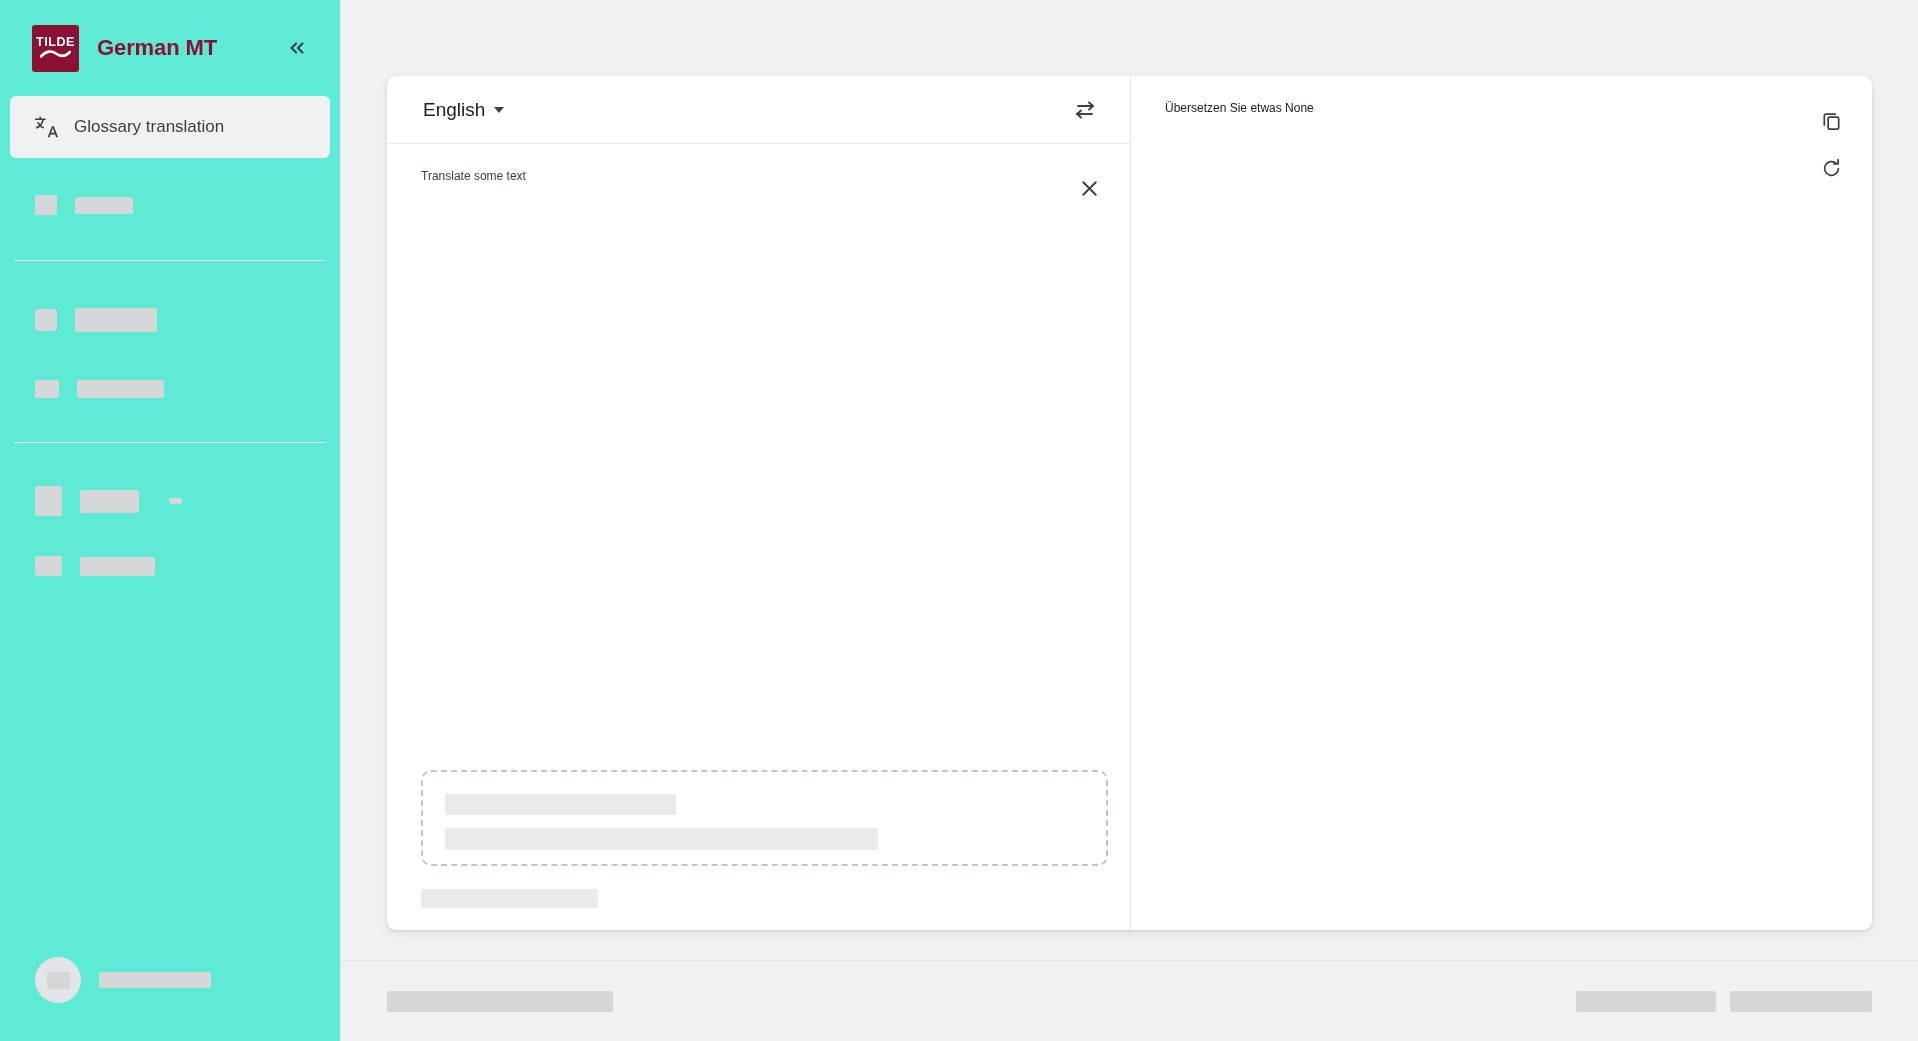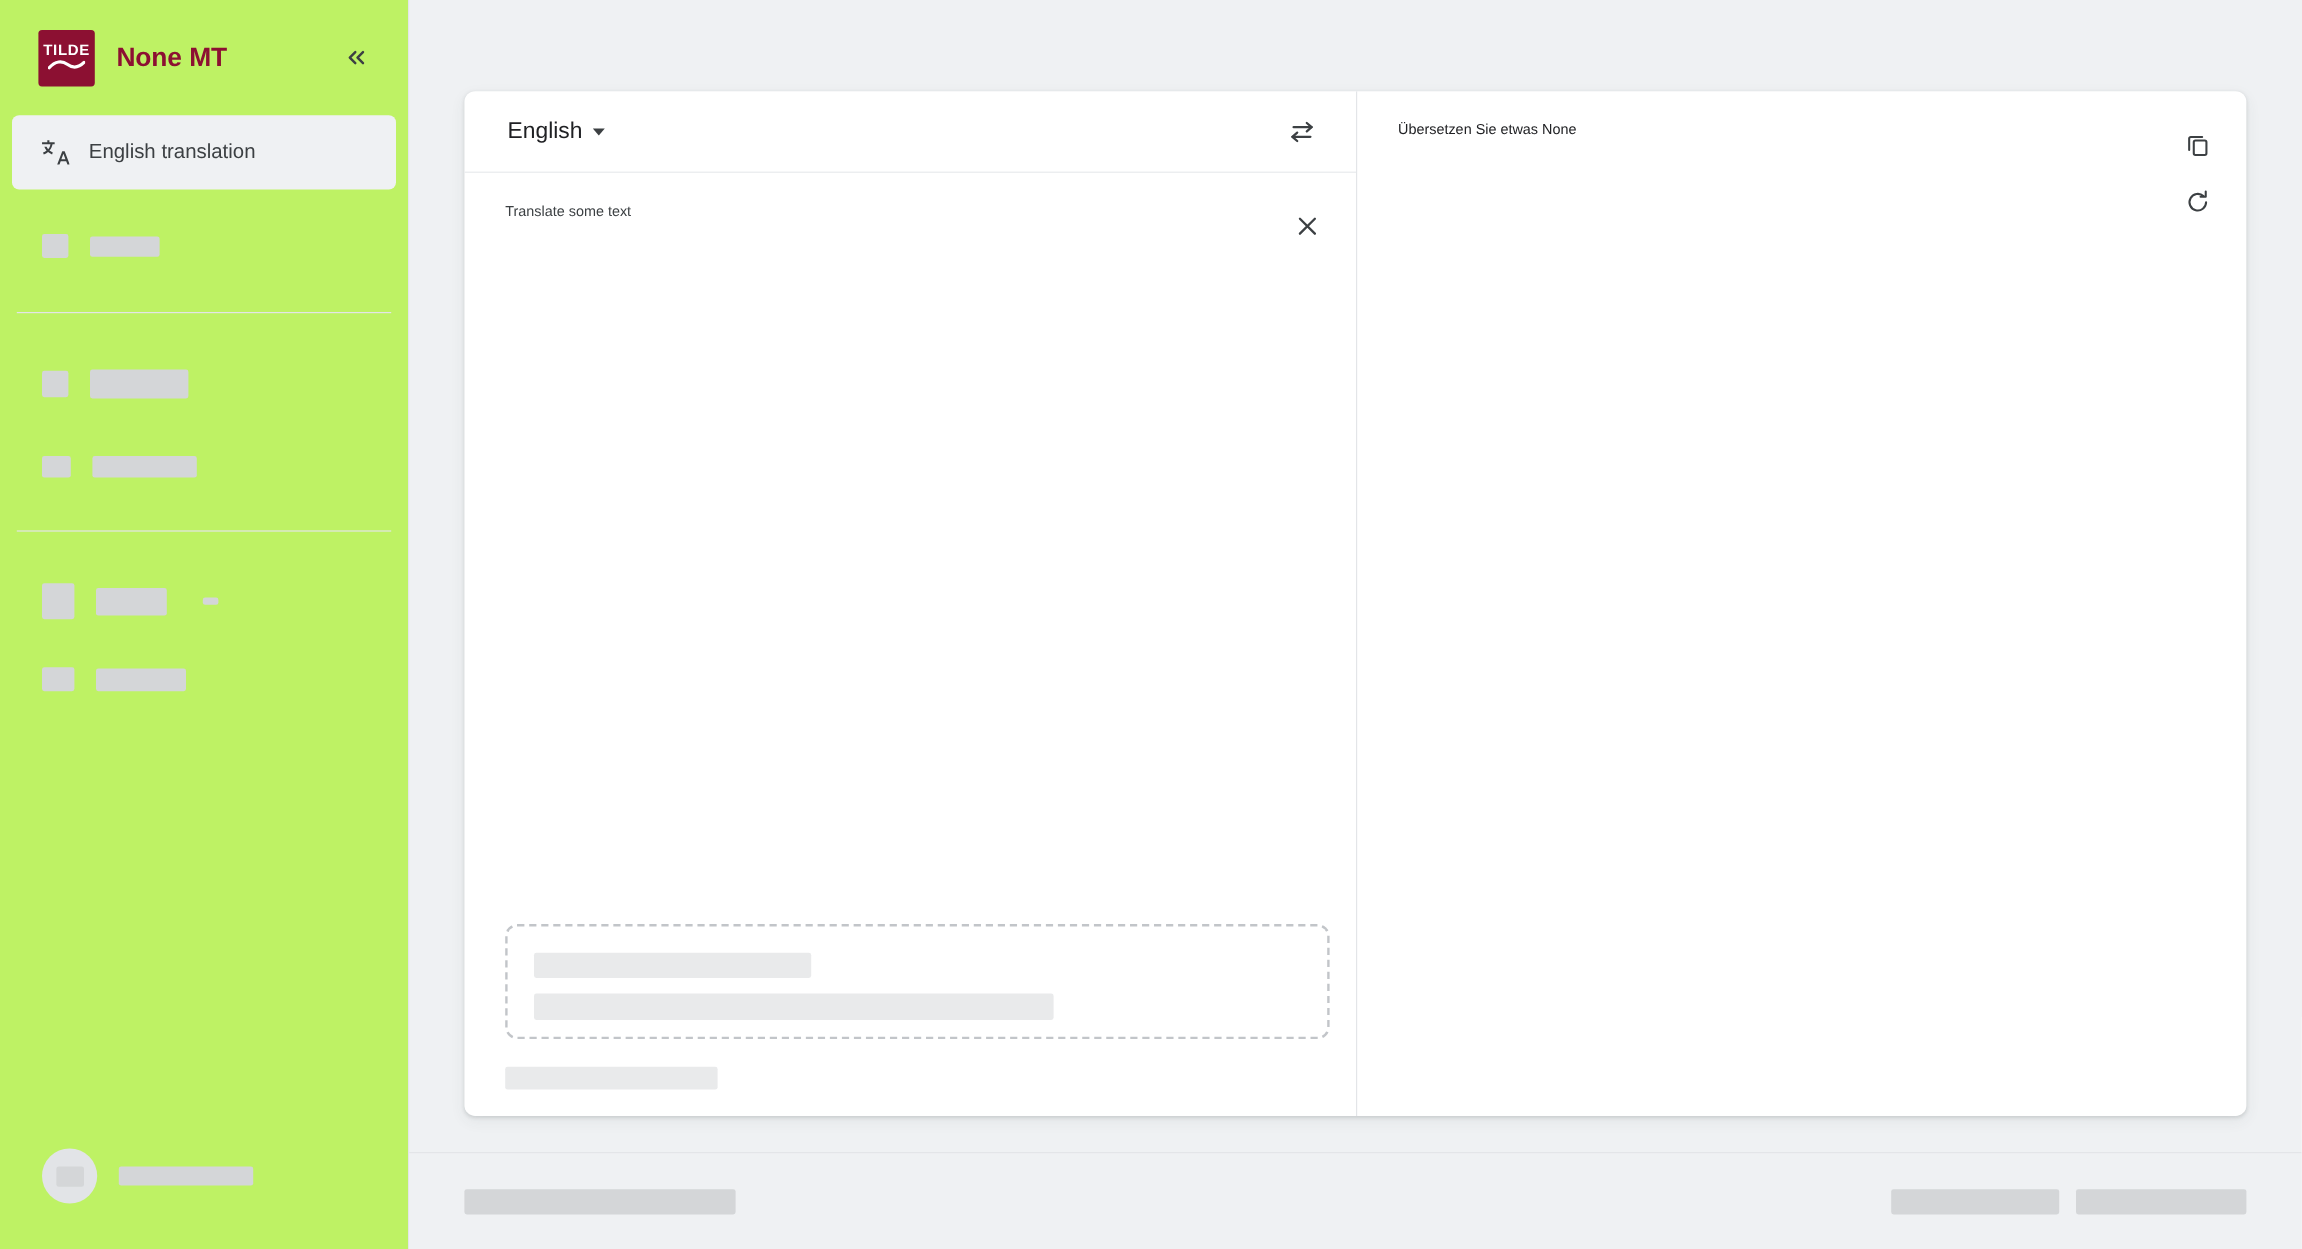--- a/index.html
+++ b/index.html
@@ -21,21 +21,21 @@
     display: flex;
     width: 1918px;
     height: 1041px;
     position: relative;
   }
 
   
   .sidebar {
     width: 341px;
     height: 1041px;
-    background: #bef264;
+    background: #5eead4;
     border-right: 1px solid #e3e5e8;
     display: flex;
     flex-direction: column;
     flex: 0 0 341px;
     position: relative;
   }
 
   .brand-row {
     display: flex;
     align-items: center;
@@ -323,42 +323,42 @@
 
   <aside class="sidebar">
 
     <div class="brand-row">
       <div class="logo-mark">
         <span class="logo-word">TILDE</span>
         <svg class="logo-wave" width="31" height="11" viewBox="0 0 31 11" aria-hidden="true">
           <path d="M1 7.5 C6 1.5, 12 1.5, 16 4.5 C20 7.5, 25 8, 30 3" stroke="#ffffff" stroke-width="2.6" fill="none" stroke-linecap="round"></path>
         </svg>
       </div>
-      <span class="brand-name">None MT</span>
+      <span class="brand-name">German MT</span>
       <button class="collapse-btn">
         <svg width="22" height="22" viewBox="0 0 24 24" fill="none" stroke="currentColor" stroke-width="2.2" stroke-linecap="round" stroke-linejoin="round">
           <polyline points="11,17 6,12 11,7"></polyline>
           <polyline points="18,17 13,12 18,7"></polyline>
         </svg>
       </button>
     </div>
 
     <div class="nav-active">
       <span class="nav-icon">
         <svg width="26" height="26" viewBox="0 0 24 24" fill="currentColor" aria-hidden="true">
           <path d="M2.8 4.1h4.05V2.6h1.6v1.5h4.05v1.55h-1.62c-.38 1.93-1.2 3.56-2.35 4.87
                    .78.62 1.64 1.13 2.56 1.5l-.6 1.5c-1.12-.45-2.15-1.07-3.07-1.83
                    -.95.79-2.05 1.43-3.27 1.9l-.6-1.5c1.02-.39 1.94-.92 2.74-1.57
                    -.72-.83-1.3-1.78-1.7-2.82h1.72c.3.67.7 1.28 1.2 1.83
                    .85-.97 1.46-2.16 1.77-3.88H2.8V4.1z"></path>
           <path d="M14.45 21.4l3.9-10.2h1.85l3.9 10.2h-1.78l-.93-2.58h-4.24l-.93 2.58h-1.77z
                    m3.22-4.06h3.13l-1.56-4.33-1.57 4.33z"></path>
         </svg>
       </span>
-      <span class="nav-active-label">English translation</span>
+      <span class="nav-active-label">Glossary translation</span>
     </div>
 
     <div style="padding-top:37px;">
       <div class="sk-row">
         <span class="sk" style="width:22px;height:20px;"></span>
         <span class="sk" style="width:58px;height:17px;"></span>
       </div>
     </div>
 
     <div class="sk-divider" style="margin-top:45px;"></div>

